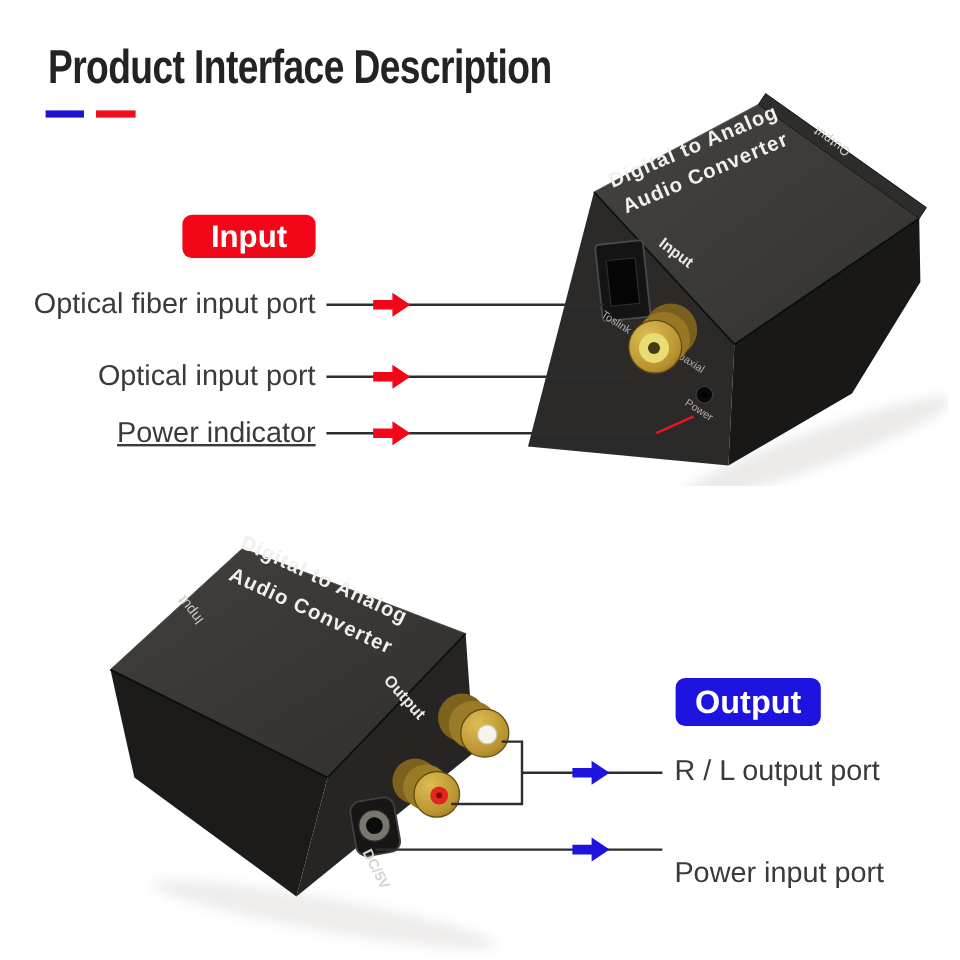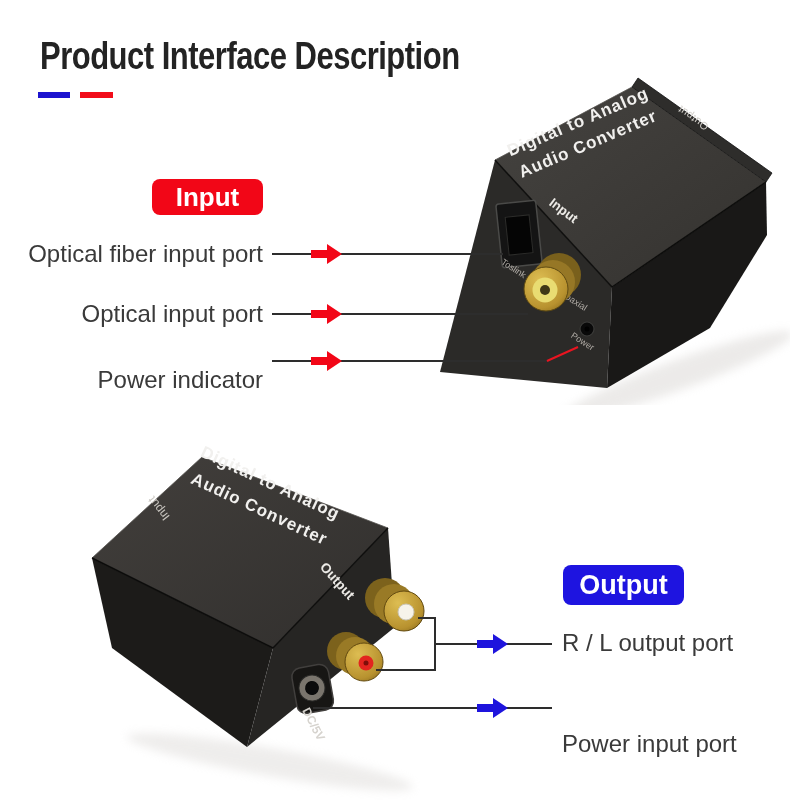--- a/index.html
+++ b/index.html
@@ -17,22 +17,22 @@
   
   .badge{display:flex;align-items:center;justify-content:center;color:#ffffff;
          font-weight:bold;border-radius:8px;white-space:nowrap;}
   .badge.input{left:152px;top:179px;width:111px;height:36px;background:#f20617;font-size:26px;}
   .badge.output{left:563px;top:565px;width:121px;height:40px;background:#1e14e0;font-size:27px;}
 
   
   .lbl{font-size:24px;color:#3a3a3a;white-space:nowrap;line-height:28px;height:28px;}
   .lbl.right{left:28px;width:235px;text-align:right;}
   .lbl.left{left:562px;text-align:center;}
-  .r1{top:240px;} .r2{top:300px;} .r3{top:366px;}
-  .o1{top:629px;} .o2{top:730px;}
+  .r1{top:240px;} .r2{top:300px;} .r3{top:347px;text-decoration:underline;}
+  .o1{top:629px;} .o2{top:714px;}
 
   .layer{left:0;top:0;width:800px;height:800px;pointer-events:none;}
   svg text{font-family:"Liberation Sans","DejaVu Sans",sans-serif;}
 </style>
 </head>
 <body>
 
 <div id="stage">
 
   <div class="abs title">Product Interface Description</div>

